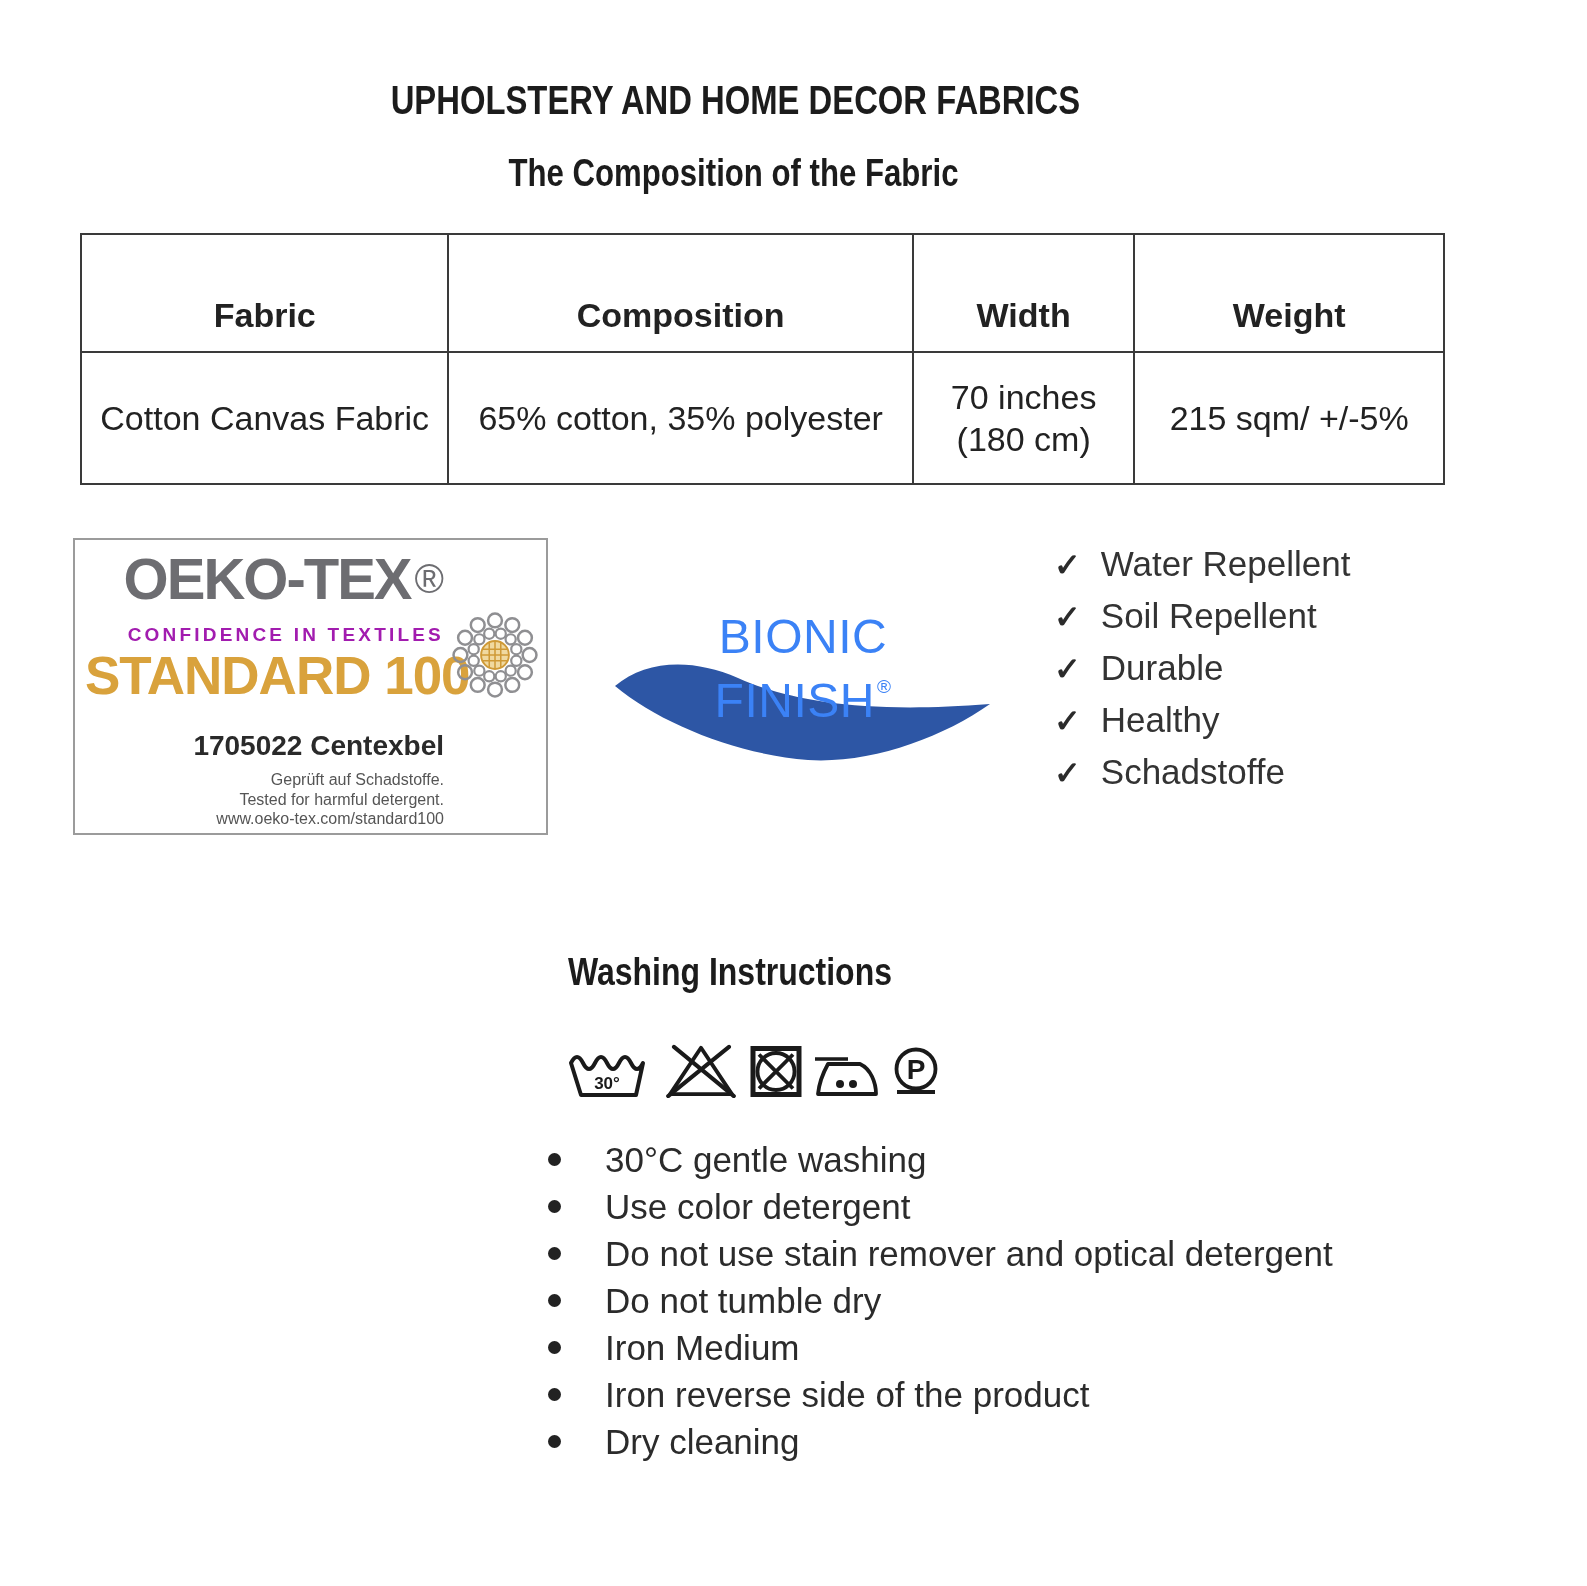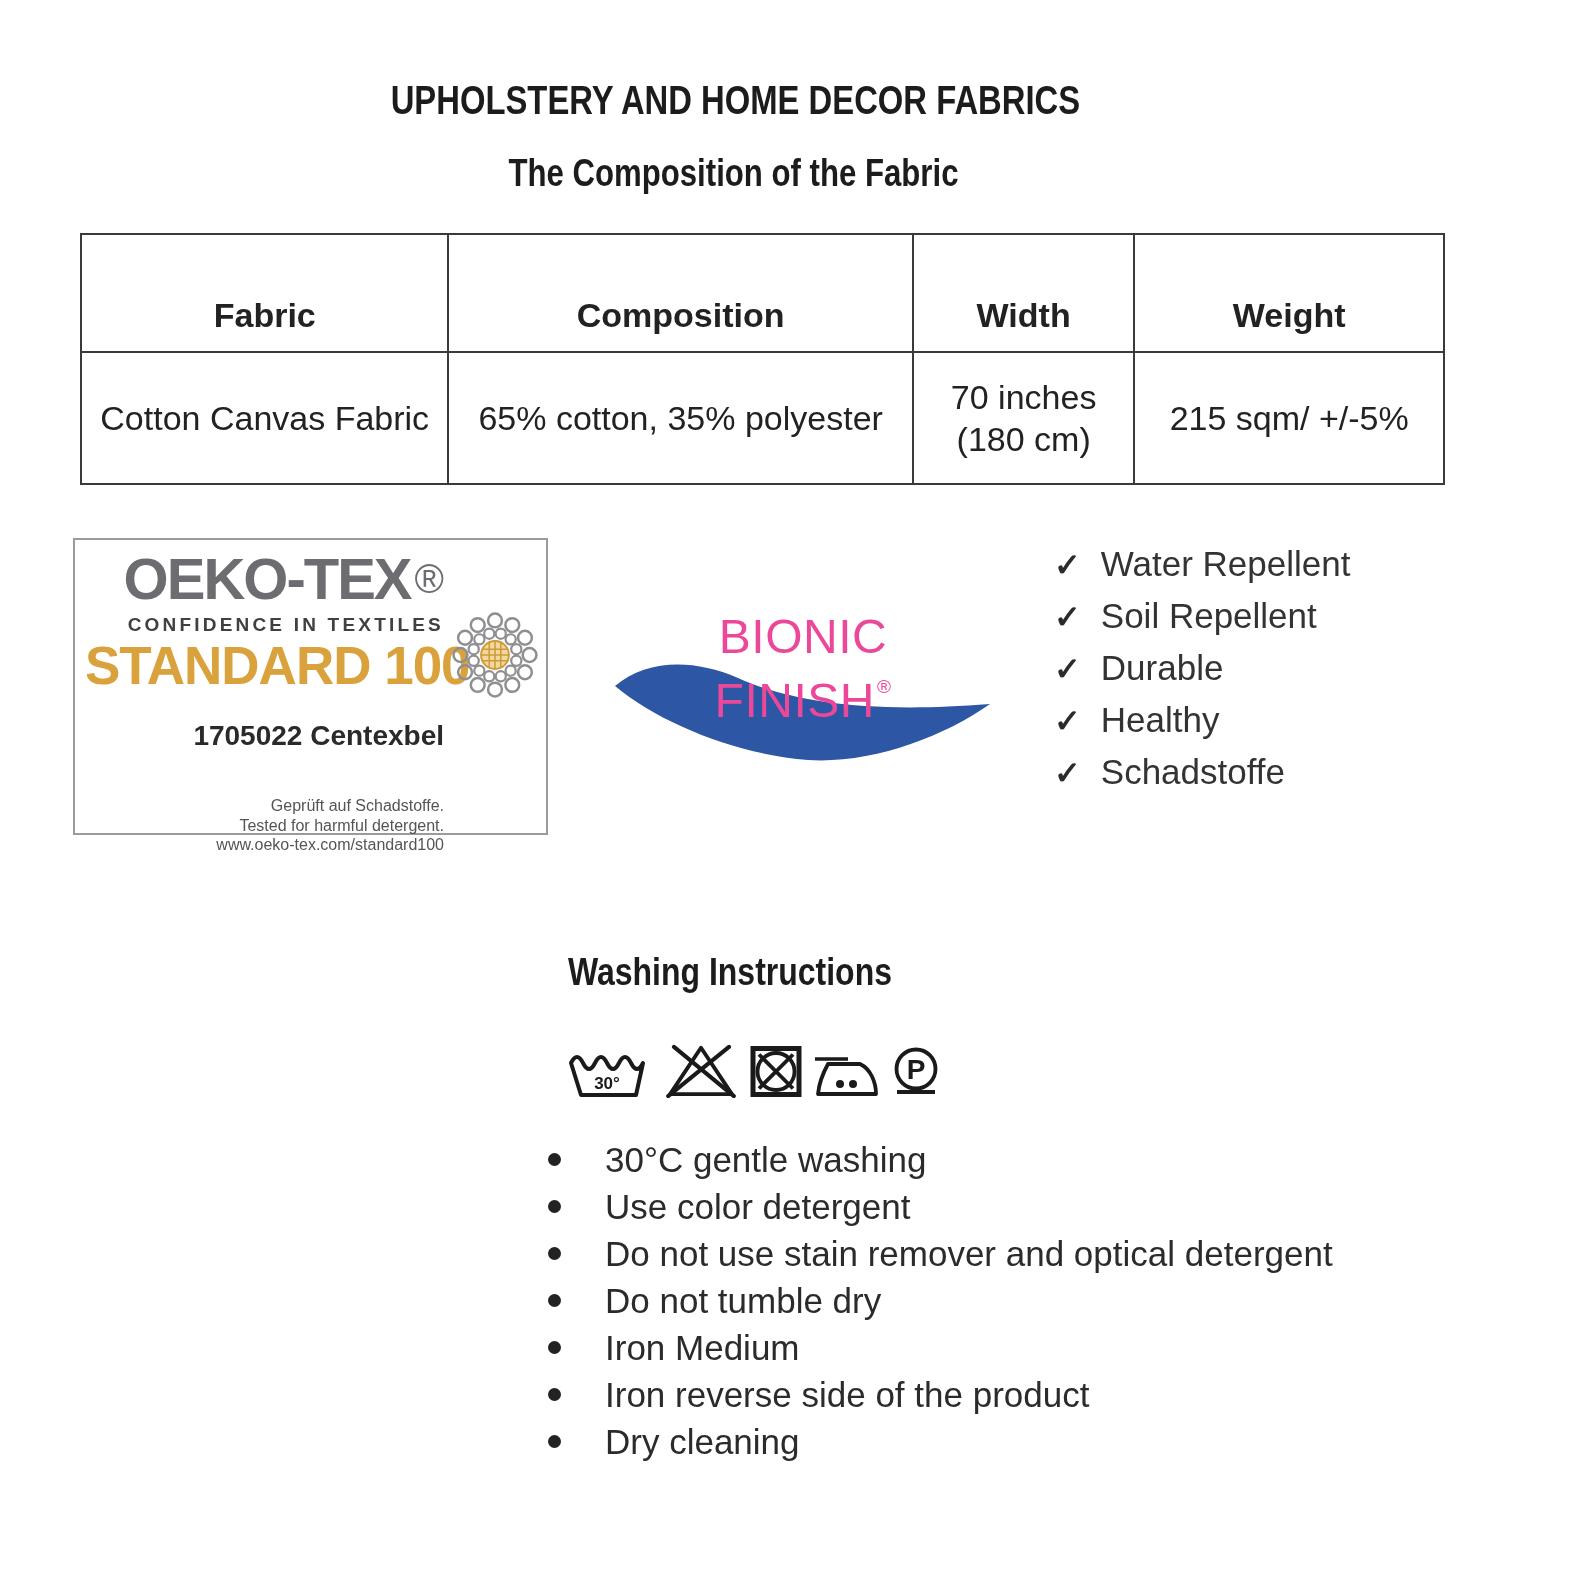--- a/index.html
+++ b/index.html
@@ -44,31 +44,31 @@
   }
 
   
   .oeko-box{
     position:absolute;left:73px;top:538px;width:475px;height:297px;
     border:2px solid #9b9b9b;background:#fff;box-sizing:border-box;
   }
   .oeko-text{position:absolute;left:10px;right:102px;top:8px;text-align:right;}
   .oeko-brand{font-size:58px;font-weight:bold;color:#6d6d71;letter-spacing:-2px;line-height:58px;margin-top:2px;white-space:nowrap;text-align:right;}
   .oeko-reg{font-size:40px;font-weight:normal;vertical-align:6px;margin-left:4px;letter-spacing:0;}
-  .oeko-tagline{font-size:19px;font-weight:600;color:#404040;letter-spacing:3.2px;margin-top:6px;white-space:nowrap;}
+  .oeko-tagline{font-size:19px;font-weight:600;color:#a21caf;letter-spacing:3.2px;margin-top:16px;white-space:nowrap;}
   .oeko-standard{font-size:53px;font-weight:bold;color:#d9a23c;letter-spacing:-1px;line-height:53px;margin-top:3px;white-space:nowrap;}
   .oeko-cert{font-size:28px;font-weight:bold;color:#2a2a2a;margin-top:28px;}
-  .oeko-notes{font-size:16px;color:#555;line-height:19.5px;margin-top:44px;}
+  .oeko-notes{font-size:16px;color:#555;line-height:19.5px;margin-top:8px;}
   .oeko-flower{position:absolute;right:3px;top:70px;}
 
   
   .bionic{position:absolute;left:612px;top:608px;width:382px;height:165px;}
   .bionic-wave{position:absolute;left:0;top:0;}
   .bionic-text{position:absolute;left:0;right:0;top:4px;text-align:center;
-    font-size:48px;line-height:50px;color:#ec4899;letter-spacing:0.5px;}
+    font-size:48px;line-height:50px;color:#3b82f6;letter-spacing:0.5px;}
   .bionic-reg{font-size:19px;vertical-align:24px;margin-left:2px;}
 
   
   .features{position:absolute;left:1054px;top:544px;}
   .feature{display:flex;align-items:baseline;height:52px;}
   .feature .check{font-size:32px;color:#2b2b2b;margin-right:20px;font-weight:bold;}
   .feature .label{font-size:35px;color:#333;}
 
   
   .wash-heading{position:absolute;left:568px;top:950px;}

